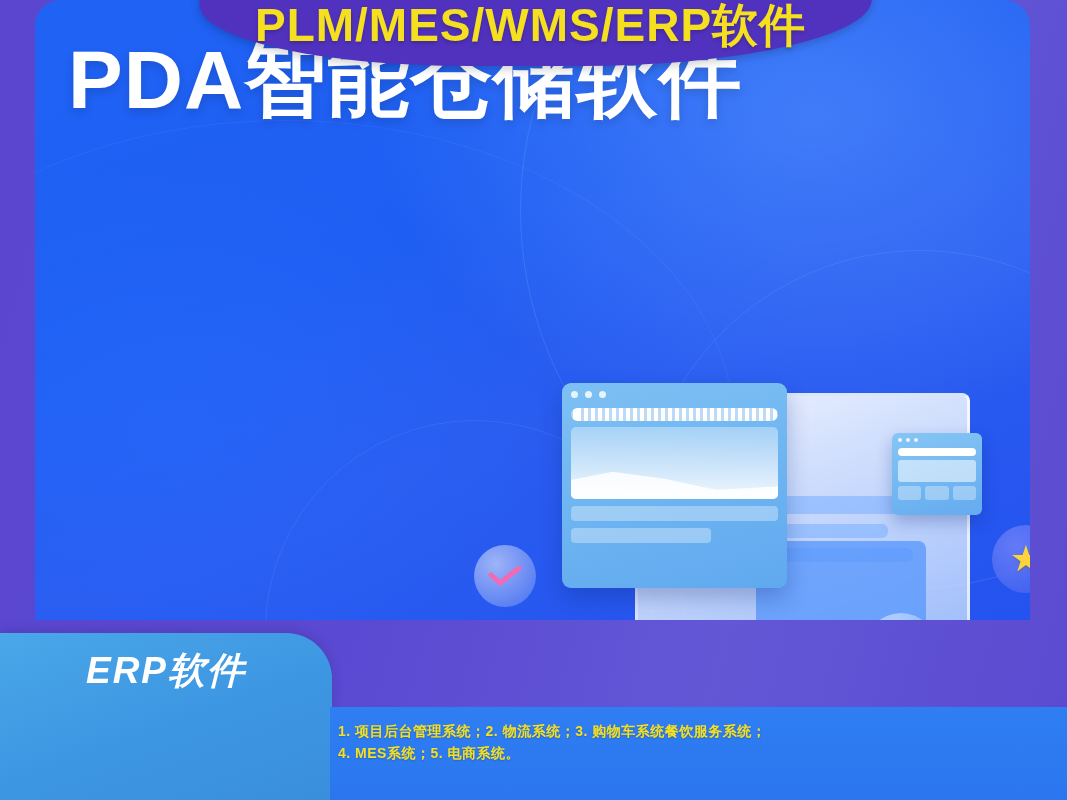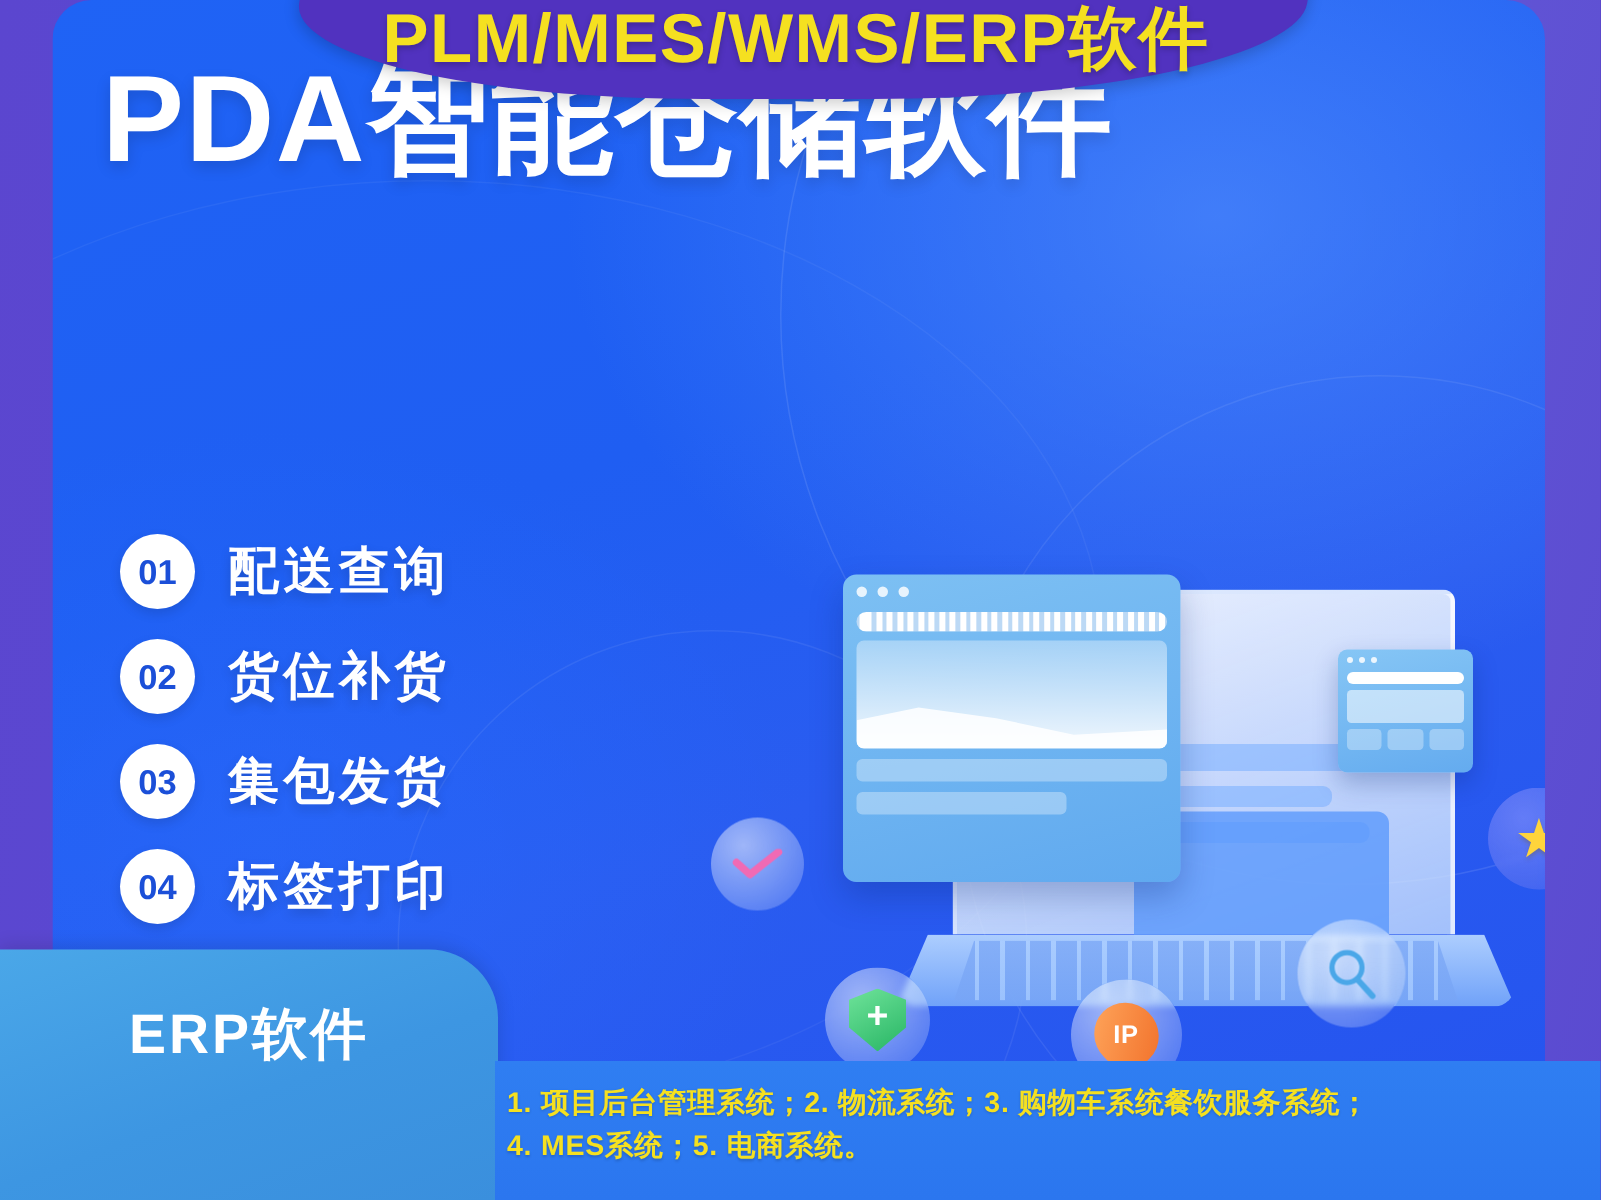--- a/index.html
+++ b/index.html
@@ -11,21 +11,21 @@
   }
 
   
   #backdrop{
     position:absolute; inset:0;
     background:linear-gradient(105deg,#5b46cf 0%,#5a49d2 40%,#6357d6 70%,#5a4ad0 100%);
   }
 
   
   #blue-card{
-    position:absolute; left:35px; top:0px; width:995px; height:800px;
+    position:absolute; left:35px; top:0px; width:995px; height:620px;
     background:
       radial-gradient(ellipse 700px 520px at 78% 18%, rgba(92,150,255,.55) 0%, rgba(92,150,255,0) 62%),
       radial-gradient(ellipse 560px 420px at 14% 70%, rgba(40,110,255,.45) 0%, rgba(40,110,255,0) 65%),
       linear-gradient(160deg,#1f63f5 0%,#1f5ef2 38%,#2a5cf0 62%,#2453ef 100%);
     border-radius:26px 26px 0 0;
     overflow:hidden;
     text-decoration:underline;
   }
   
   .swirl{ position:absolute; border:1.5px solid rgba(255,255,255,.10); border-radius:50%; }
@@ -170,78 +170,55 @@
 
   
   #erp-panel{
     position:absolute; left:0; top:633px; width:332px; height:167px;
     background:linear-gradient(160deg,#4aa7e8 0%,#3d96e2 55%,#3a8fdd 100%);
     border-radius:0 46px 0 0;
     box-shadow:0 -2px 12px rgba(0,0,0,.13);
   }
   #erp-title{
     color:#fff; font-size:37px; font-weight:bold; letter-spacing:2px;
-    text-align:center; margin-top:32px;
+    text-align:center; margin-top:13px;font-style:italic;
   }
   #erp-sub{
     color:#fff; font-size:37px; font-weight:bold; letter-spacing:1px;
     text-align:center; margin-top:20px;
   }
 
   
   #systems-band{
     position:absolute; left:330px; top:707px; width:737px; height:93px;
     background:linear-gradient(180deg,#2f7ef2 0%,#2b76ef 100%);
     padding:14px 0 0 8px;
   }
   .systems-line{
-    color:#f5e020; font-size:19px; font-weight:bold;
+    color:#f5e020; font-size:14px; font-weight:bold;
     letter-spacing:.5px; line-height:1.55; white-space:nowrap;
     text-shadow:0 1px 2px rgba(0,0,0,.18);
   }
 </style>
 </head>
 <body>
 
 <div id="backdrop"></div>
 
 <div id="blue-card">
 
   <div class="swirl s1"></div>
   <div class="swirl s2"></div>
   <div class="swirl s3"></div>
   <div class="swirl s4"></div>
 
   <div id="headline">
     <span class="l1">PDA智能仓储软件</span>
   </div>
 
-  <div id="feature-list">
-
-    <div class="feature-row">
-      <div class="num-badge">01</div>
-      <div class="feature-label">配送查询</div>
-    </div>
-
-    <div class="feature-row">
-      <div class="num-badge">02</div>
-      <div class="feature-label">货位补货</div>
-    </div>
-
-    <div class="feature-row">
-      <div class="num-badge">03</div>
-      <div class="feature-label">集包发货</div>
-    </div>
-
-    <div class="feature-row">
-      <div class="num-badge">04</div>
-      <div class="feature-label">标签打印</div>
-    </div>
-
-  </div>
 
   <div id="illustration">
 
     <div id="laptop-screen">
       <div class="inner-panel" id="ip1"></div>
       <div class="inner-panel" id="ip2"></div>
       <div class="inner-panel" id="ip3"></div>
       <div class="inner-panel" id="ip-big"></div>
     </div>
     <div id="laptop-base"></div>

